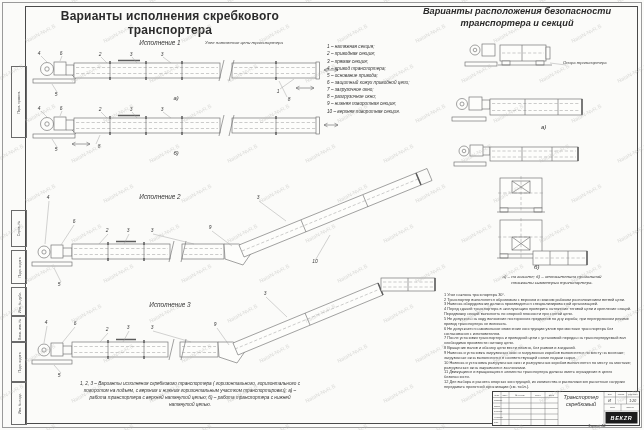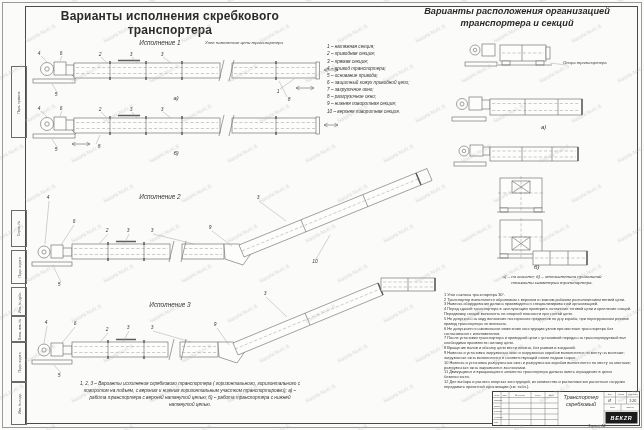--- a/index.html
+++ b/index.html
@@ -82,21 +82,21 @@
     </div>
   <div class="fcell" style="top:341px;height:40px;">
       <span>Подп. и дата</span>
     </div>
   <div class="fcell" style="top:381px;height:42px;">
       <span>Инв. № подл.</span>
     </div>
 
   <div class="abs title-left">Варианты исполнения скребкового транспортера</div>
   <div class="abs title-right">
-    <div>Варианты расположения организацией</div>
+    <div>Варианты расположения безопасности</div>
     <div>транспортера и секций</div>
   </div>
 
   <div class="abs exec-label" style="left:100px;top:39px;">Исполнение  1</div>
   <div class="scwrap" style="left:205px;top:40px;">
     <div class="sc tension-label">Узел натяжения цепи транспортера</div>
   </div>
   <div class="abs exec-label" style="left:100px;top:193px;">Исполнение  2</div>
   <div class="abs exec-label" style="left:110px;top:301px;">Исполнение  3</div>
 

